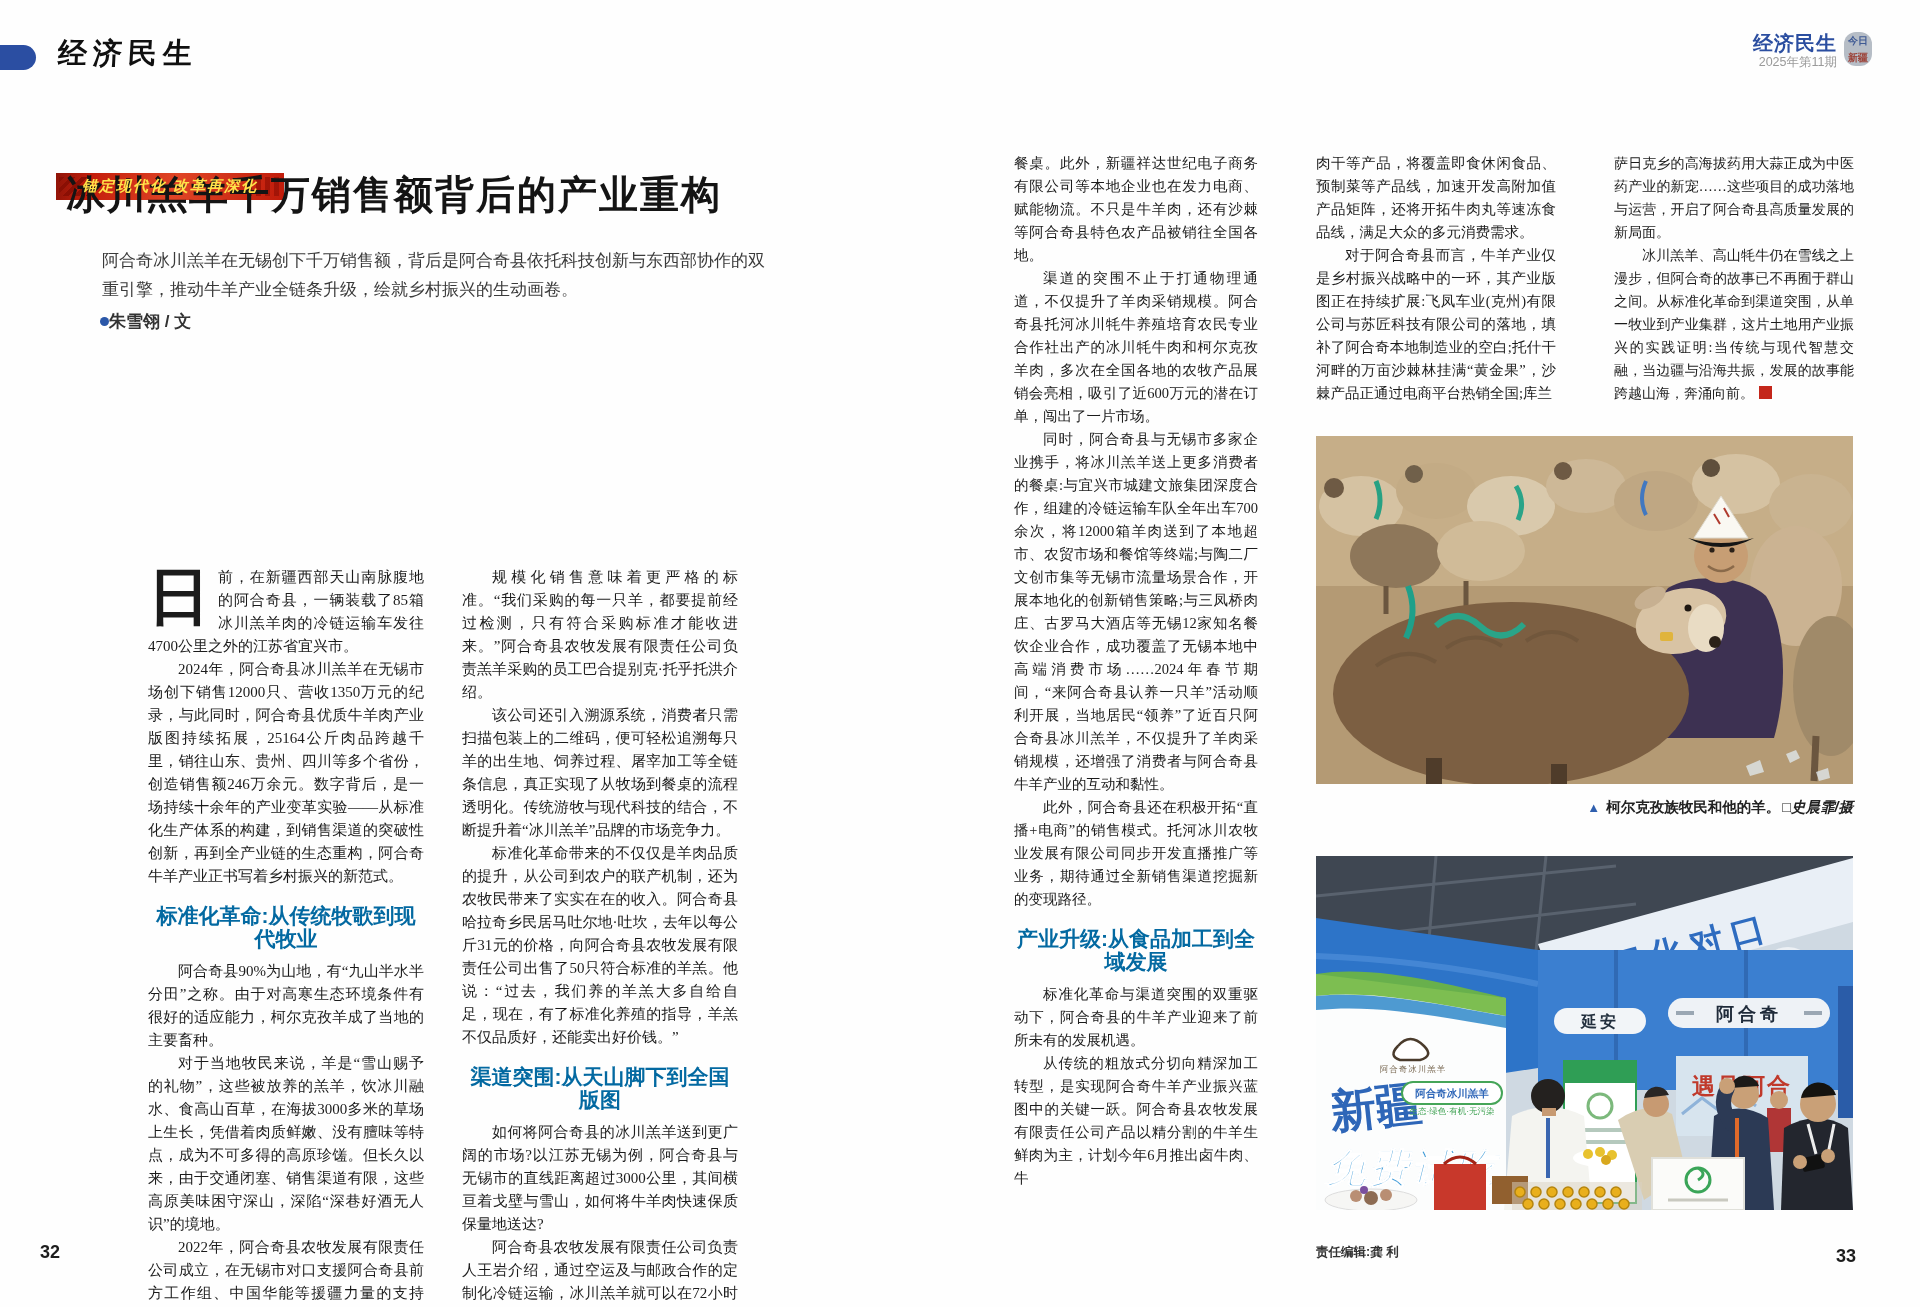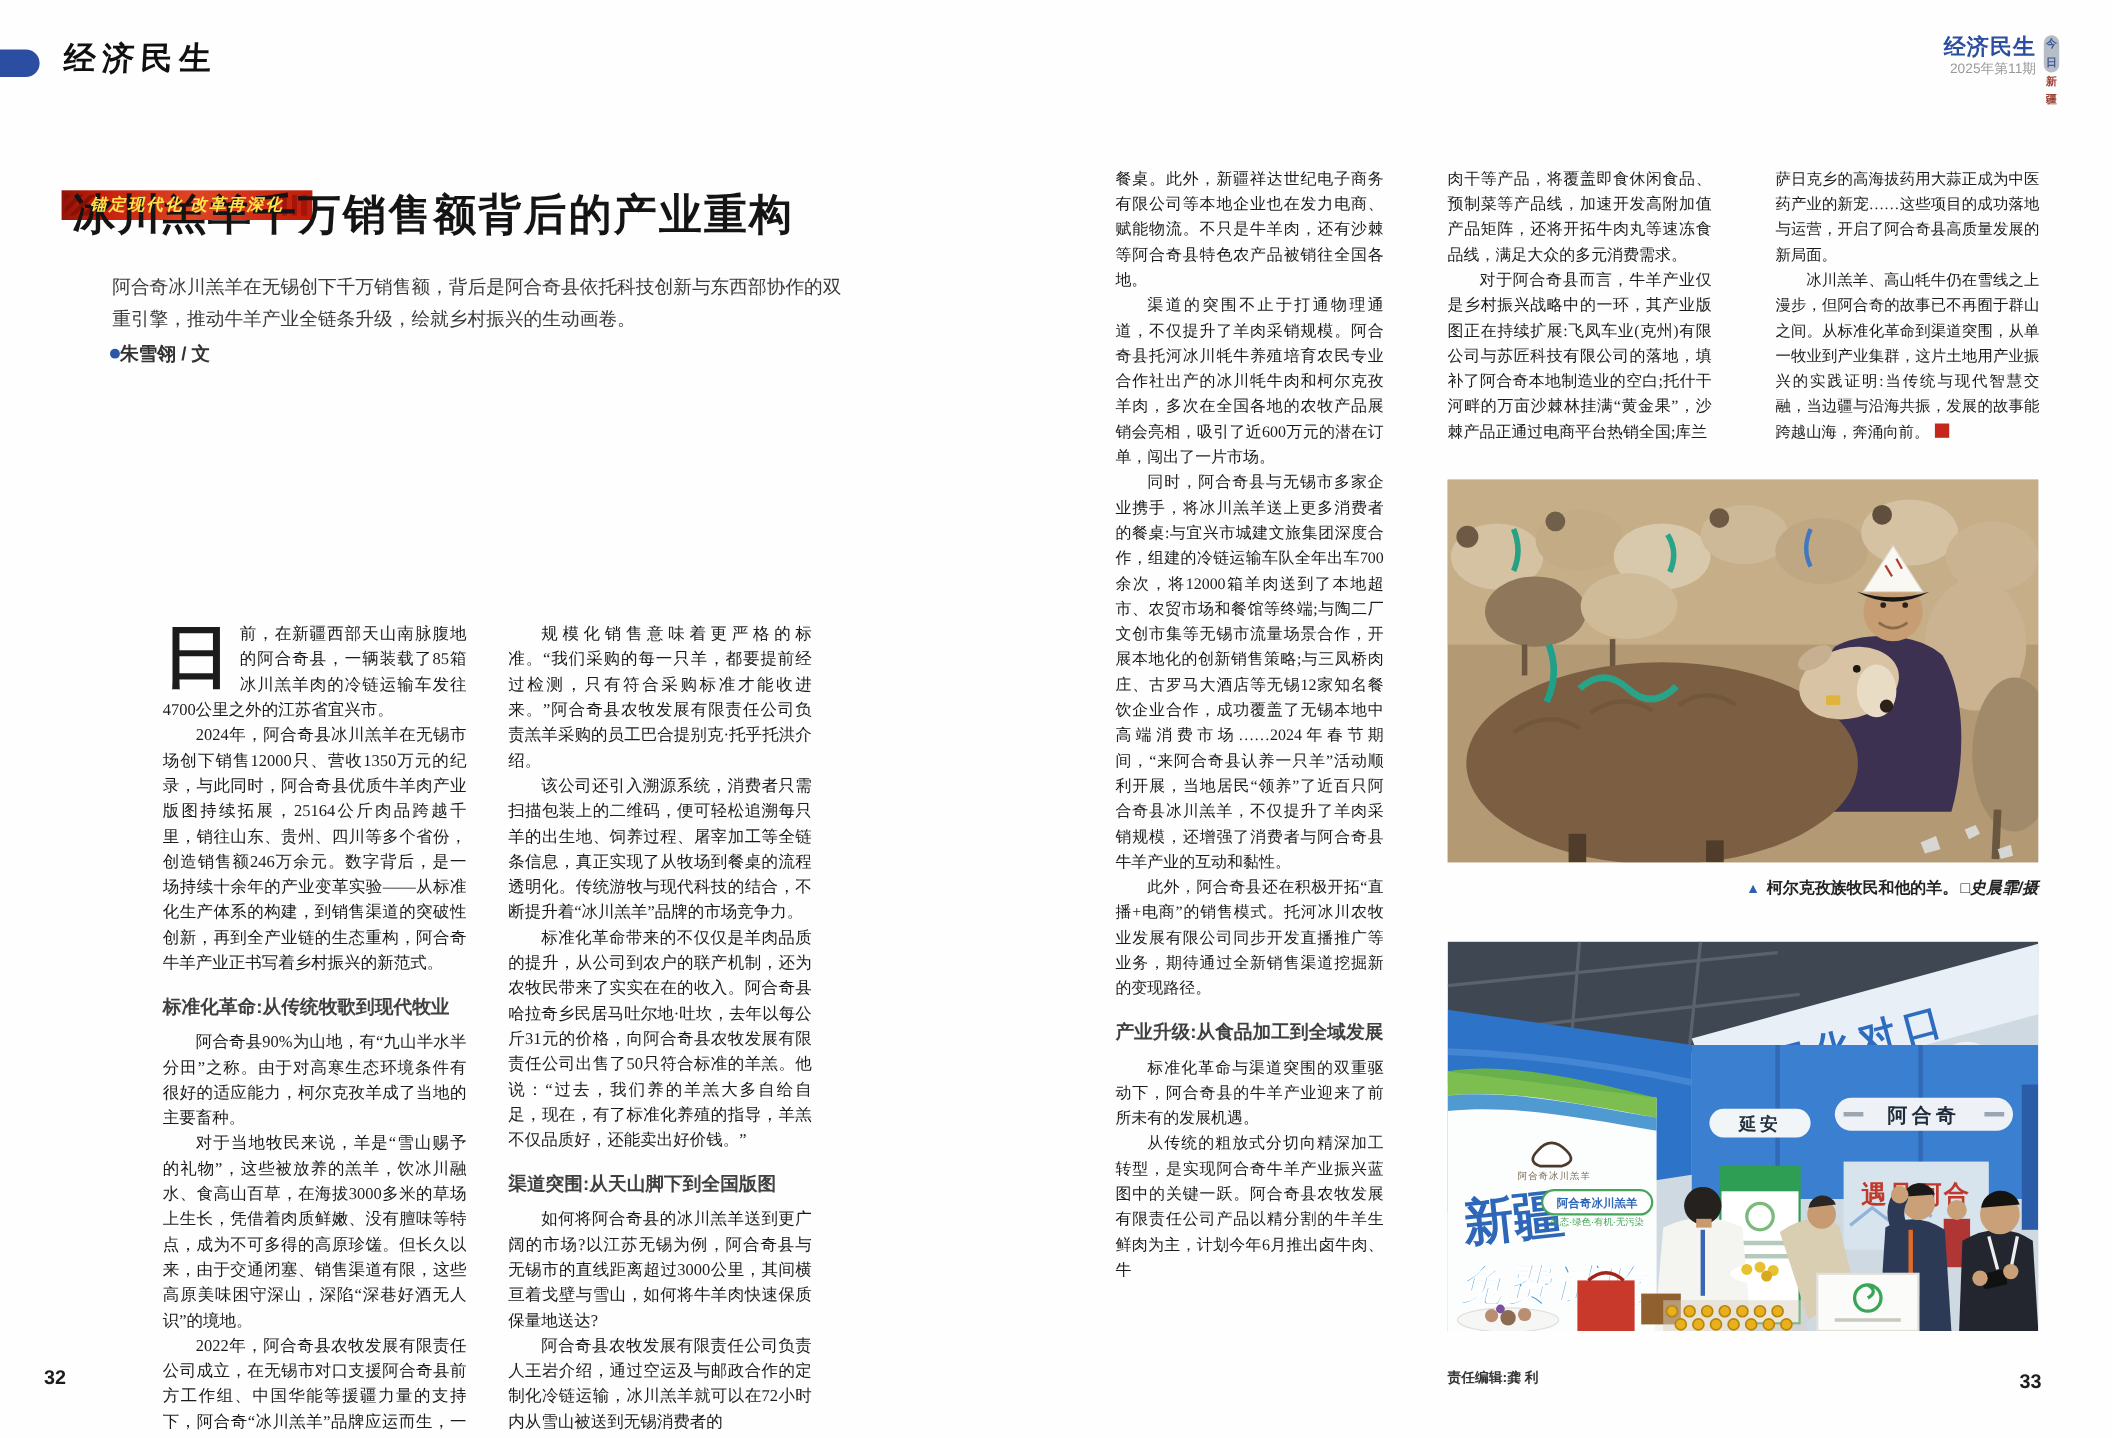--- a/index.html
+++ b/index.html
@@ -9,21 +9,21 @@
   
   .blue-pill{position:absolute;left:0;top:45px;width:36px;height:25px;background:#2b4ea2;
              border-radius:0 13px 13px 0;}
   .cal-head{position:absolute;left:58px;top:34px;font-family:"DejaVu Serif",serif;
             font-size:29px;font-weight:700;color:#101010;letter-spacing:6px;transform:skewX(-3deg);}
   .hdr-right{position:absolute;left:1620px;top:32px;width:252px;display:flex;justify-content:flex-end;
              gap:7px;align-items:flex-start;font-family:"Liberation Sans",sans-serif;}
   .hdr-right .txt{text-align:right;}
   .hdr-right .sec{font-size:20px;font-weight:700;color:#2b4ea0;line-height:22px;letter-spacing:1px;}
   .hdr-right .issue{font-size:12.5px;color:#9a9a9a;line-height:16px;}
-  .logo-box{width:14px;height:34px;background:#b6bdc6;display:flex;flex-direction:column;
+  .logo-box{width:28px;height:34px;background:#b6bdc6;display:flex;flex-direction:column;
             font-size:10px;font-weight:700;line-height:17px;text-align:center;border-radius:12px;}
   .logo-box .t{color:#3f5a94;}
   .logo-box .b{color:#9c4238;}
 
   
   .banner{position:absolute;left:56px;top:137px;width:228px;height:27px;
           background:linear-gradient(100deg,#8f1408 0%,#c41e0c 16%,#e04526 52%,#c01b0a 100%);
           display:flex;align-items:center;justify-content:center;margin-top:36px;}
   .banner::before{content:"";position:absolute;left:3px;top:4px;width:30px;height:19px;
           background:repeating-linear-gradient(135deg,#8a0f04 0 4px,rgba(0,0,0,0) 4px 8px);}
@@ -36,22 +36,22 @@
   .deck{position:absolute;left:102px;top:246px;width:668px;font-family:"Liberation Sans",sans-serif;
         font-size:17px;line-height:29px;color:#3a3a3a;}
   .byline{position:absolute;left:100px;top:310px;font-family:"Liberation Sans",sans-serif;
           font-size:17px;font-weight:700;color:#333;display:flex;align-items:center;gap:0;}
   .byline .dot{width:9px;height:9px;border-radius:50%;background:#2b57a8;display:inline-block;}
 
   
   .col{position:absolute;text-align:justify;}
   .col p{margin:0;text-indent:2em;}
   .col p.cont{text-indent:0;}
-  .col .sec{margin:16px 0 10px;text-indent:0;
-            font-family:"Liberation Sans",sans-serif;font-size:17px;font-weight:700;color:#404040;}
+  .col .sec{margin:16px 0 10px;text-align:center;text-indent:0;
+            font-family:"Liberation Sans",sans-serif;font-size:21px;font-weight:700;color:#0369a1;}
   .colL{font-size:15px;line-height:23px;width:276px;}
   #colA1{left:148px;top:566px;}
   #colB1{left:462px;top:566px;}
   .colR{font-size:14.5px;line-height:23px;width:244px;}
   #colA2{left:1014px;top:152px;}
   #colB2{left:1316px;top:152px;width:240px;}
   #colC2{left:1614px;top:152px;width:240px;font-size:14px;}
   .dropcap{float:left;font-size:62px;line-height:54px;font-weight:700;padding:4px 8px 0 0;
            font-family:"DejaVu Serif",serif;}
   .endmark{display:inline-block;width:13px;height:13px;background:#c4271b;margin-left:5px;

